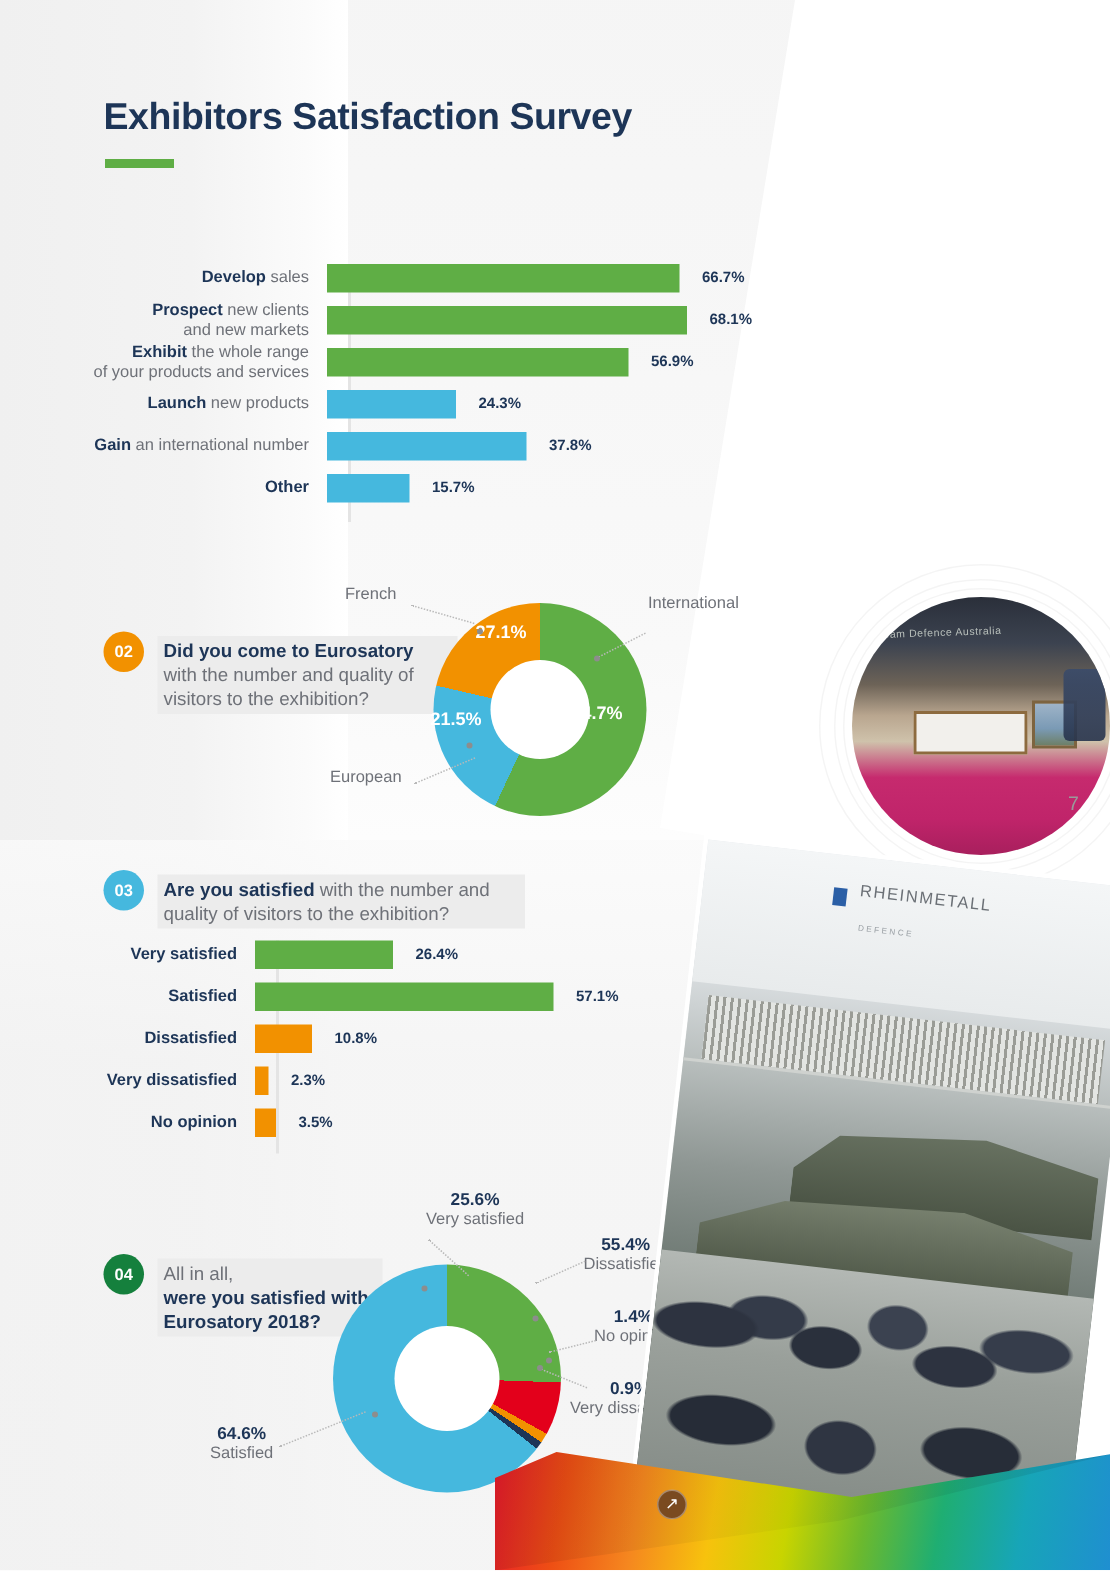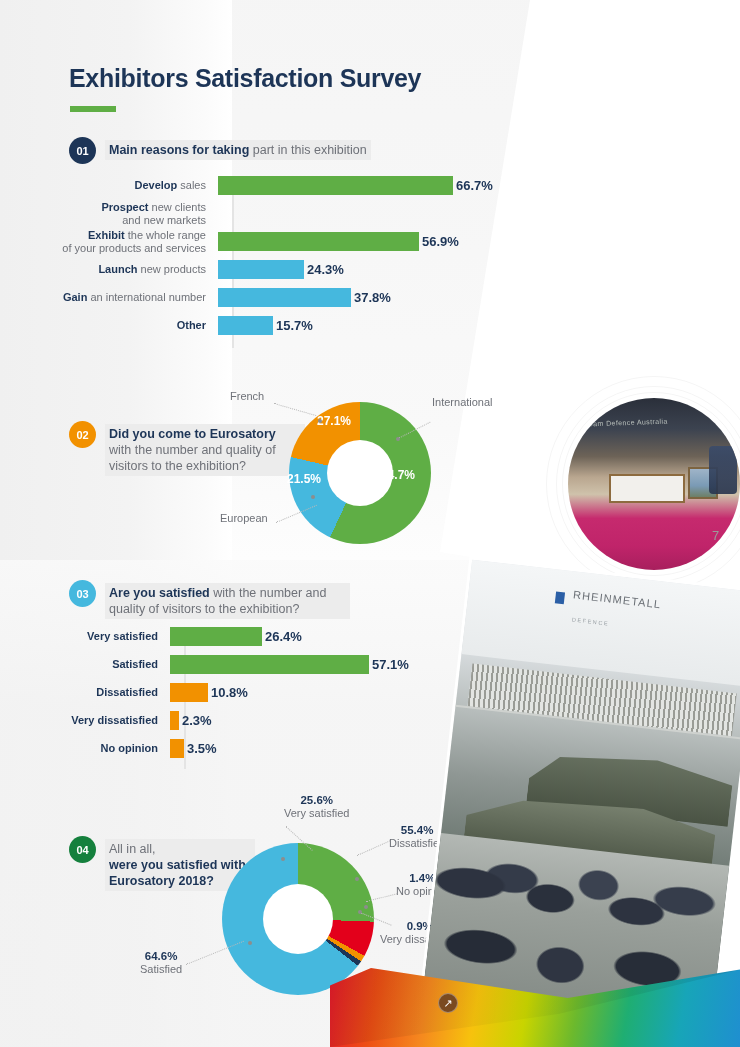--- a/index.html
+++ b/index.html
@@ -71,22 +71,22 @@
   .barchart { position: absolute; }
   .barrow { display: flex; align-items: center; }
   .barlabel {
     text-align: right; font-size: 11px; line-height: 13px;
     color: #6e7178; padding-right: 12px; flex: 0 0 auto;
   }
   .barlabel b { color: #1d3557; font-weight: bold; }
   .bartrack { position: relative; display: flex; align-items: center; }
   .bar { height: 100%; border-radius: 0; }
   .barval {
-    font-size: 13px; font-weight: bold; color: #1d3557;
-    margin-left: 3px; white-space: nowrap;
+    font-size: 10px; font-weight: bold; color: #1d3557;
+    margin-left: 15px; white-space: nowrap;
   }
   .bar-baseline {
     position: absolute; top: 0; width: 2px; height: 100%;
     background: #e4e4e4;
   }
 
   
   .donut-wrap { position: absolute; }
   .donut { position: relative; border-radius: 50%; }
   .donut-hole {
@@ -222,44 +222,42 @@
   <div class="bg-wash-mid"></div>
   <div class="white-sheet"></div>
 
   <div class="ring" style="left:546px;top:376px;width:216px;height:216px;"></div>
   <div class="ring" style="left:556px;top:386px;width:196px;height:196px;"></div>
   <div class="ring" style="left:562px;top:392px;width:184px;height:184px;"></div>
 
   <div class="title">Exhibitors Satisfaction Survey</div>
   <div class="title-rule"></div>
 
-  <div class="qhead" style="left:69px;top:137px;">
-    <div class="badge navy">01</div>
-    <div class="qtext">
-      <b>Main reasons for taking</b><span> part in this exhibition</span>
-    </div>
-  </div>
 
   <div class="barchart" style="left:14px;top:176px;width:520px;">
     <div class="bar-baseline" style="left:218px;height:172px;"></div>
 
     <div class="barrow" style="height:19px;margin-bottom:9px;">
       <div class="barlabel" style="width:204px;">
         <b>Develop</b><span> sales</span>
       </div>
       <div class="bartrack" style="height:19px;">
         <div class="bar" style="width:235px;background:#5FAE45;"></div>
         <div class="barval">66.7%</div>
       </div>
     </div>
 
     <div class="barrow" style="height:19px;margin-bottom:9px;">
       <div class="barlabel" style="width:204px;">
         <b>Prospect</b><span> new clients</span><br>
         <span>and new markets</span>
+      </div>
+      <div class="bartrack" style="height:19px;">
+        <div class="bar" style="width:240px;background:#5FAE45;"></div>
+        <div class="barval">68.1%</div>
       </div>
     </div>
 
     <div class="barrow" style="height:19px;margin-bottom:9px;">
       <div class="barlabel" style="width:204px;">
         <b>Exhibit</b><span> the whole range</span><br>
         <span>of your products and services</span>
       </div>
       <div class="bartrack" style="height:19px;">
         <div class="bar" style="width:201px;background:#5FAE45;"></div>

